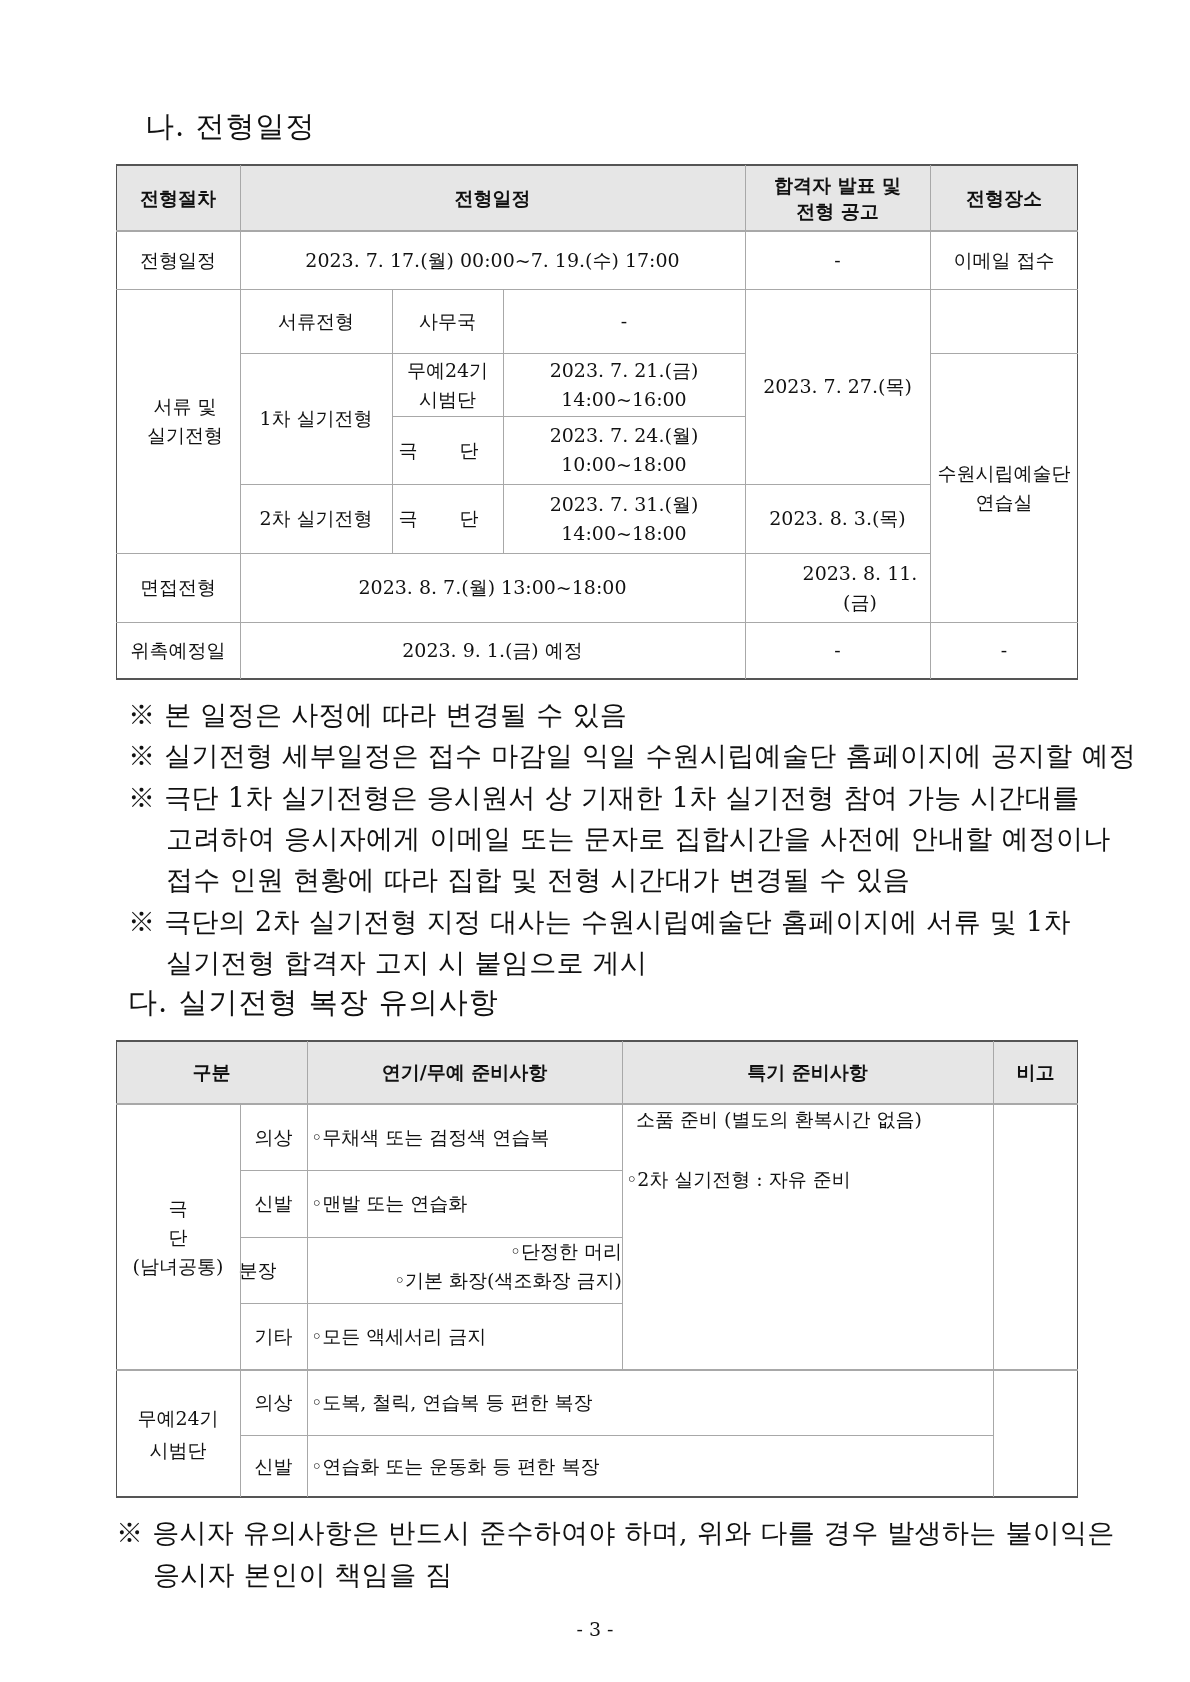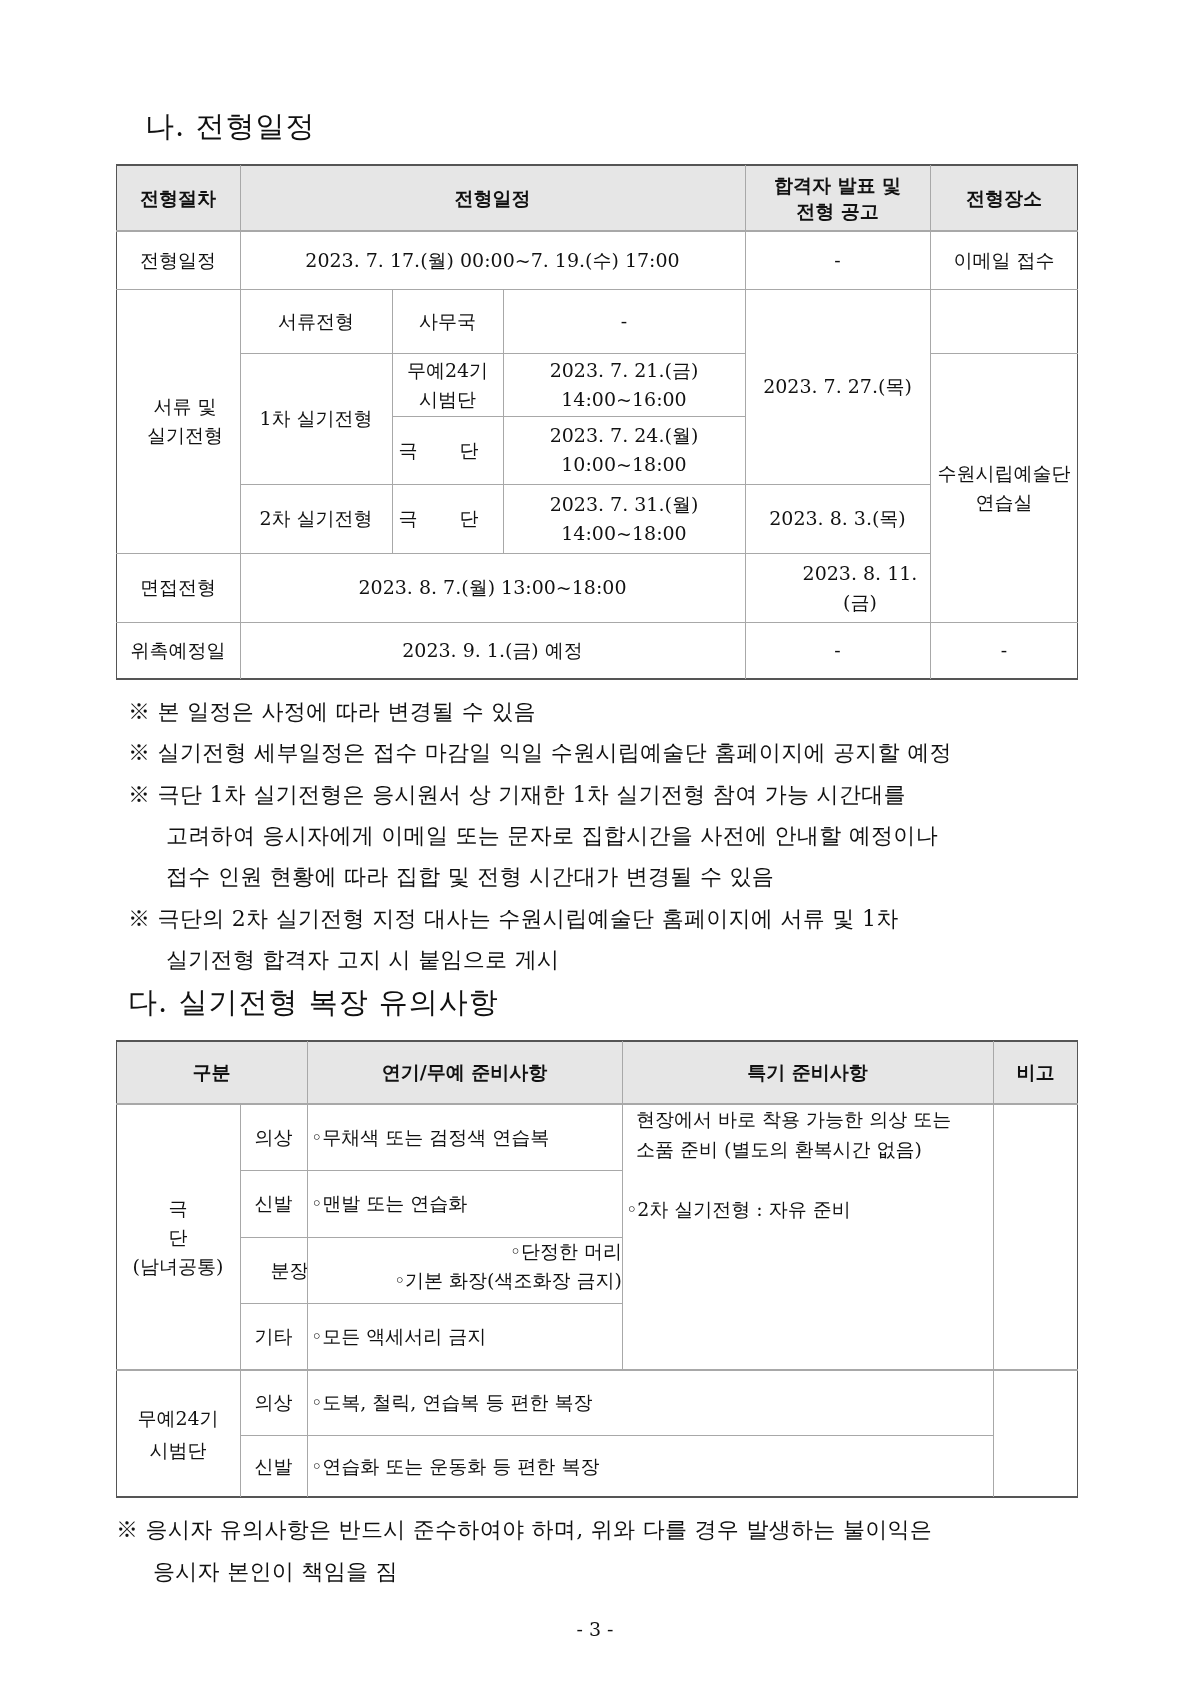--- a/index.html
+++ b/index.html
@@ -6,21 +6,21 @@
   body { width:1190px; height:1682px; position:relative; overflow:hidden;
          font-family:"DejaVu Serif","Liberation Serif",serif; color:#111; }
   .abs { position:absolute; }
   .section-title { font-size:29px; letter-spacing:1px; white-space:nowrap; }
   .cell { position:absolute; box-sizing:border-box; display:flex; align-items:center;
           justify-content:center; text-align:center; font-size:19px; line-height:29px; }
   .hdr { background:#e6e6e6; font-weight:bold; }
   .left { justify-content:flex-start; text-align:left; padding-left:4px; }
   .ln { position:absolute; background:#a8a8a8; }
   .lnd { position:absolute; background:#555; }
-  .note { position:absolute; font-size:22px; white-space:nowrap; letter-spacing:0.3px; }
+  .note { position:absolute; font-size:27px; white-space:nowrap; letter-spacing:0.3px; }
   .spaced { letter-spacing:18px; }
 </style>
 </head>
 <body>
 
 <div class="abs section-title" style="left:145px;top:107px;">나. 전형일정</div>
 
 <div>
 
   <div class="cell hdr" style="left:116px;top:165px;width:124px;height:66px;">전형절차</div>
@@ -125,30 +125,29 @@
   <div class="cell hdr" style="left:993px;top:1041px;width:85px;height:63px;">비고</div>
 
   <div class="cell" style="left:116px;top:1104px;width:124px;height:266px;flex-direction:column;">
     <span style="letter-spacing:40px;padding-left:40px;">극 단</span>
     <span>(남녀공통)</span>
   </div>
   <div class="cell" style="left:240px;top:1104px;width:67px;height:66px;">의상</div>
   <div class="cell left" style="left:307px;top:1104px;width:315px;height:66px;">◦무채색 또는 검정색 연습복</div>
   <div class="cell" style="left:240px;top:1170px;width:67px;height:67px;">신발</div>
   <div class="cell left" style="left:307px;top:1170px;width:315px;height:67px;">◦맨발 또는 연습화</div>
-  <div class="cell" style="left:256px;top:1237px;width:67px;height:66px;">분장</div>
+  <div class="cell" style="left:224px;top:1237px;width:67px;height:66px;">분장</div>
   <div class="cell left" style="left:307px;top:1237px;width:315px;height:66px;flex-direction:column;align-items:flex-end;">
     <span>◦단정한 머리</span>
     <span>◦기본 화장(색조화장 금지)</span>
   </div>
   <div class="cell" style="left:240px;top:1303px;width:67px;height:67px;">기타</div>
   <div class="cell left" style="left:307px;top:1303px;width:315px;height:67px;">◦모든 액세서리 금지</div>
 
   <div class="cell left" style="left:622px;top:1104px;width:371px;height:266px;flex-direction:column;align-items:flex-start;line-height:30px;">
-    <span style="padding-left:10px;">현장에서 바로 착용 가능한 의상 또는</span>
     <span style="padding-left:10px;margin-bottom:30px;">소품 준비 (별도의 환복시간 없음)</span>
     <span>◦2차 실기전형 : 자유 준비</span>
   </div>
 
   <div class="cell" style="left:116px;top:1370px;width:124px;height:127px;flex-direction:column;line-height:32px;">
     <span>무예24기</span>
     <span>시범단</span>
   </div>
   <div class="cell" style="left:240px;top:1370px;width:67px;height:65px;">의상</div>
   <div class="cell left" style="left:307px;top:1370px;width:686px;height:65px;">◦도복, 철릭, 연습복 등 편한 복장</div>

